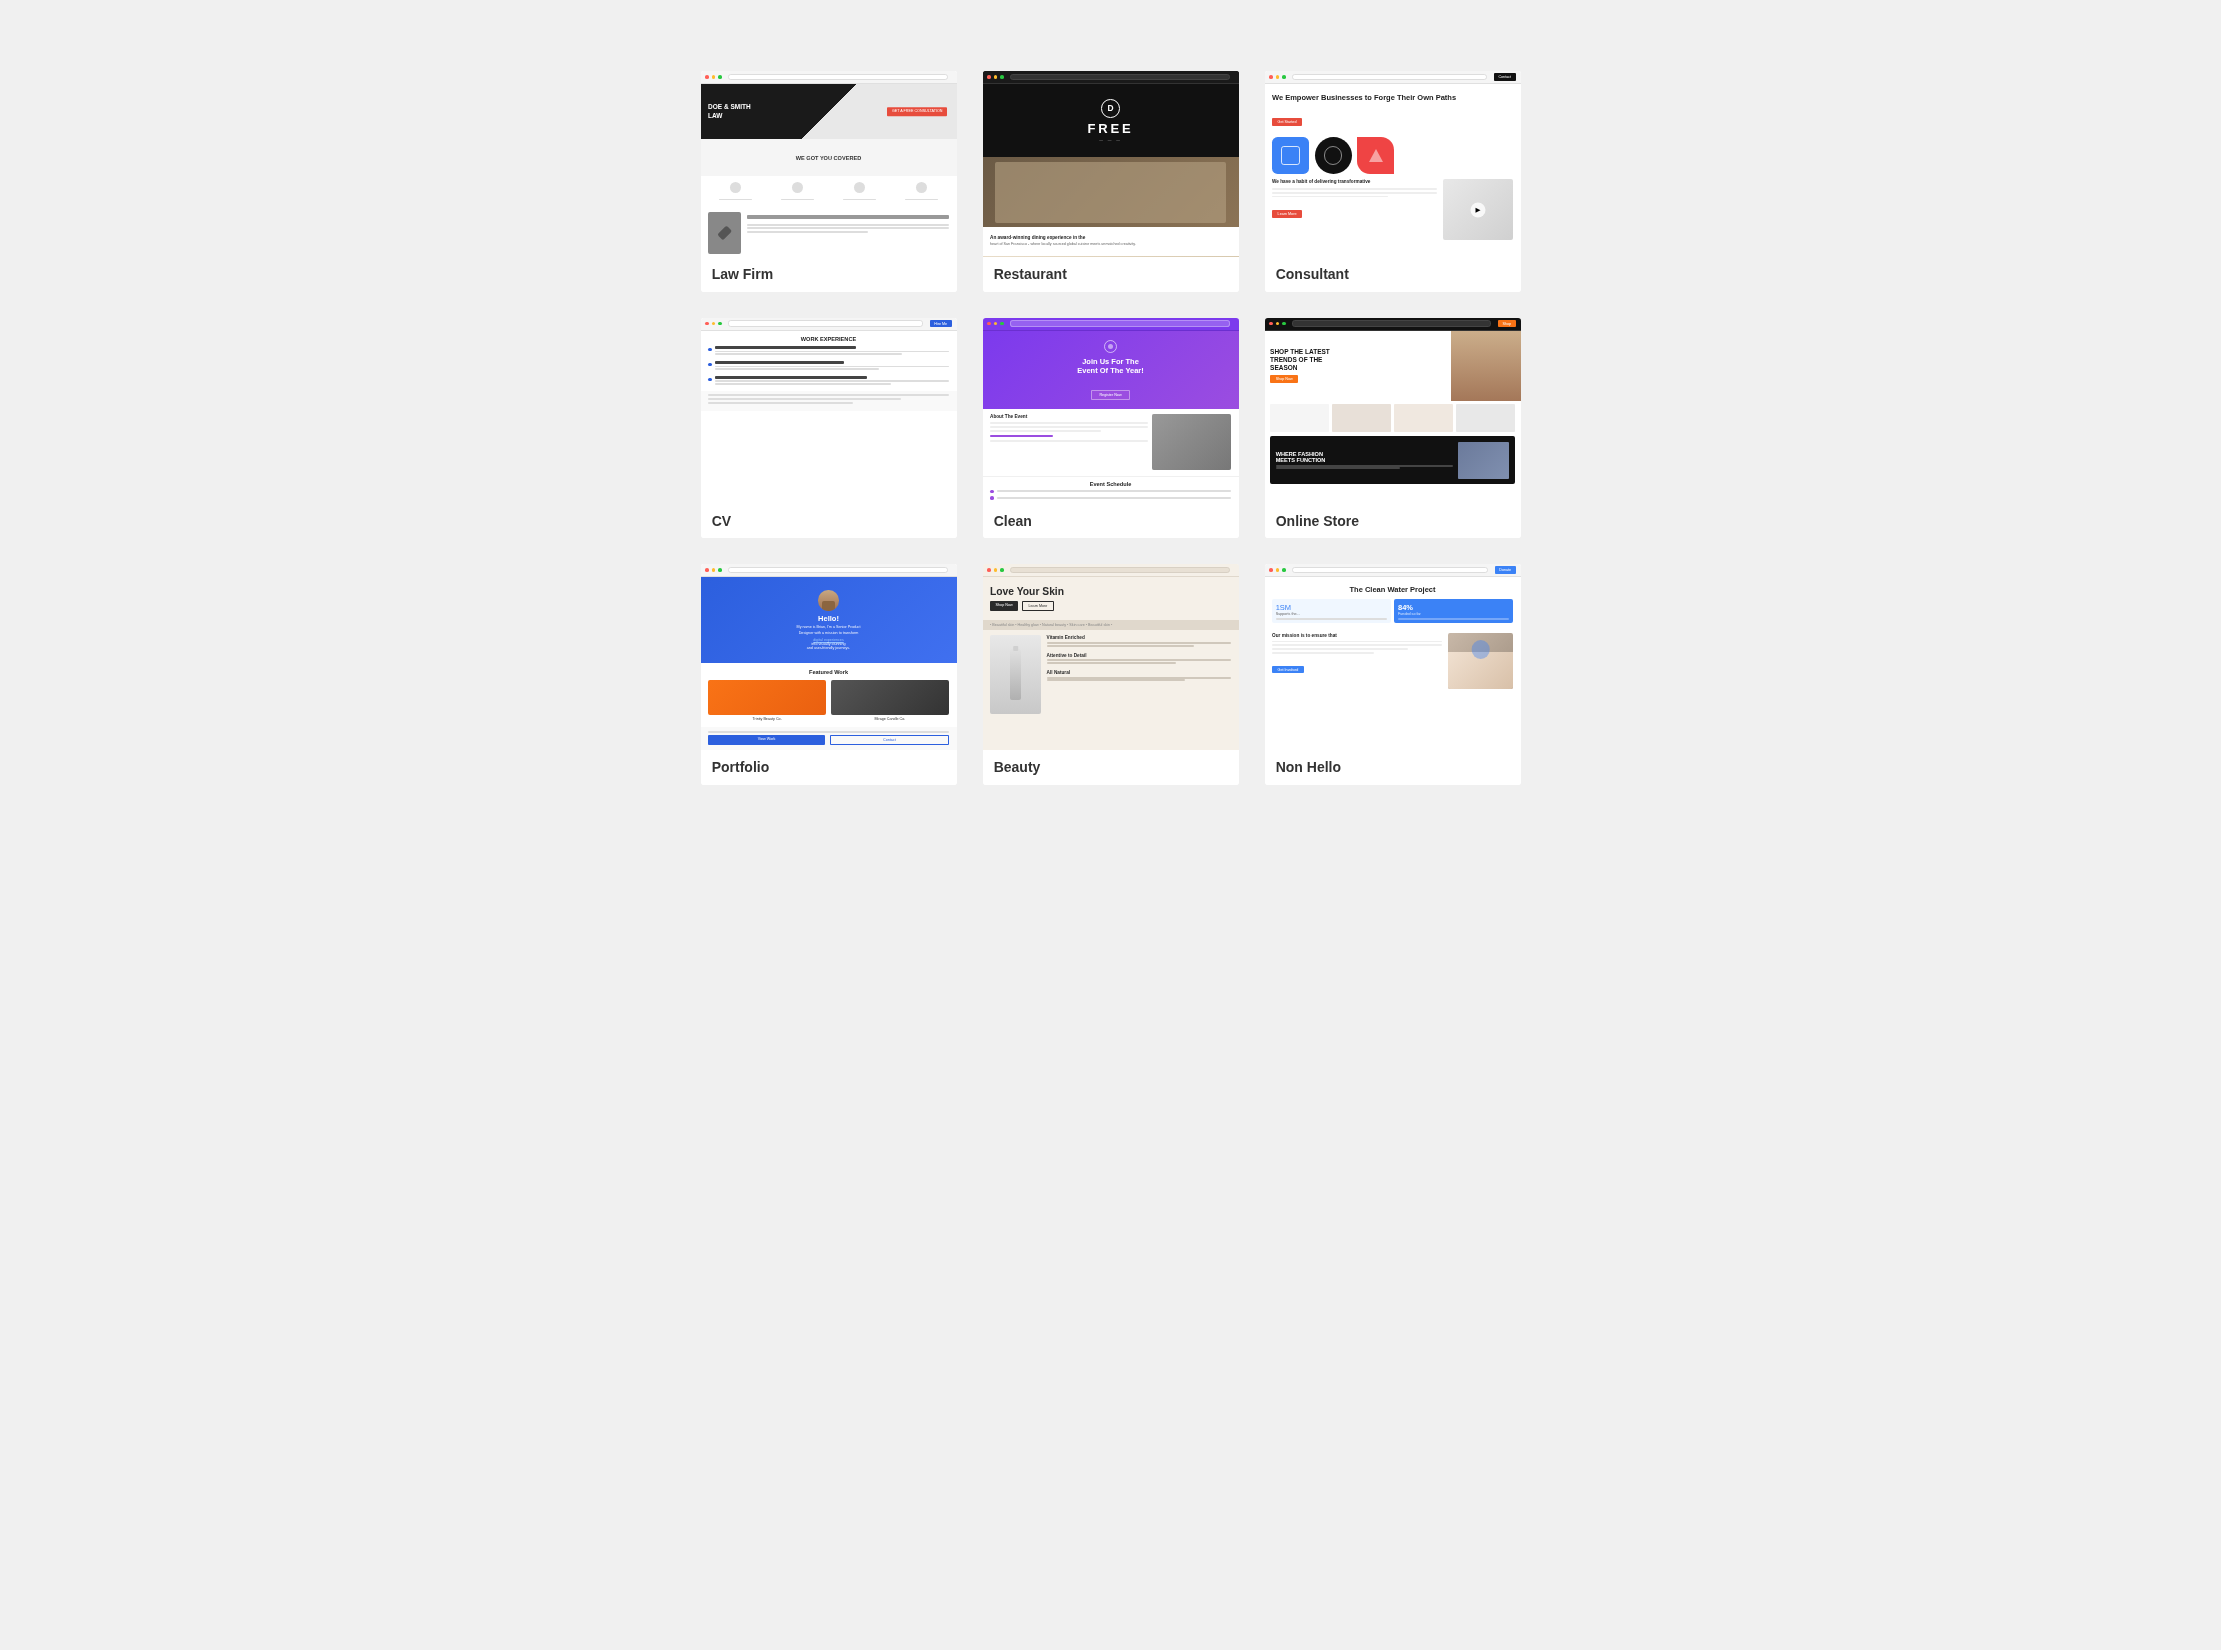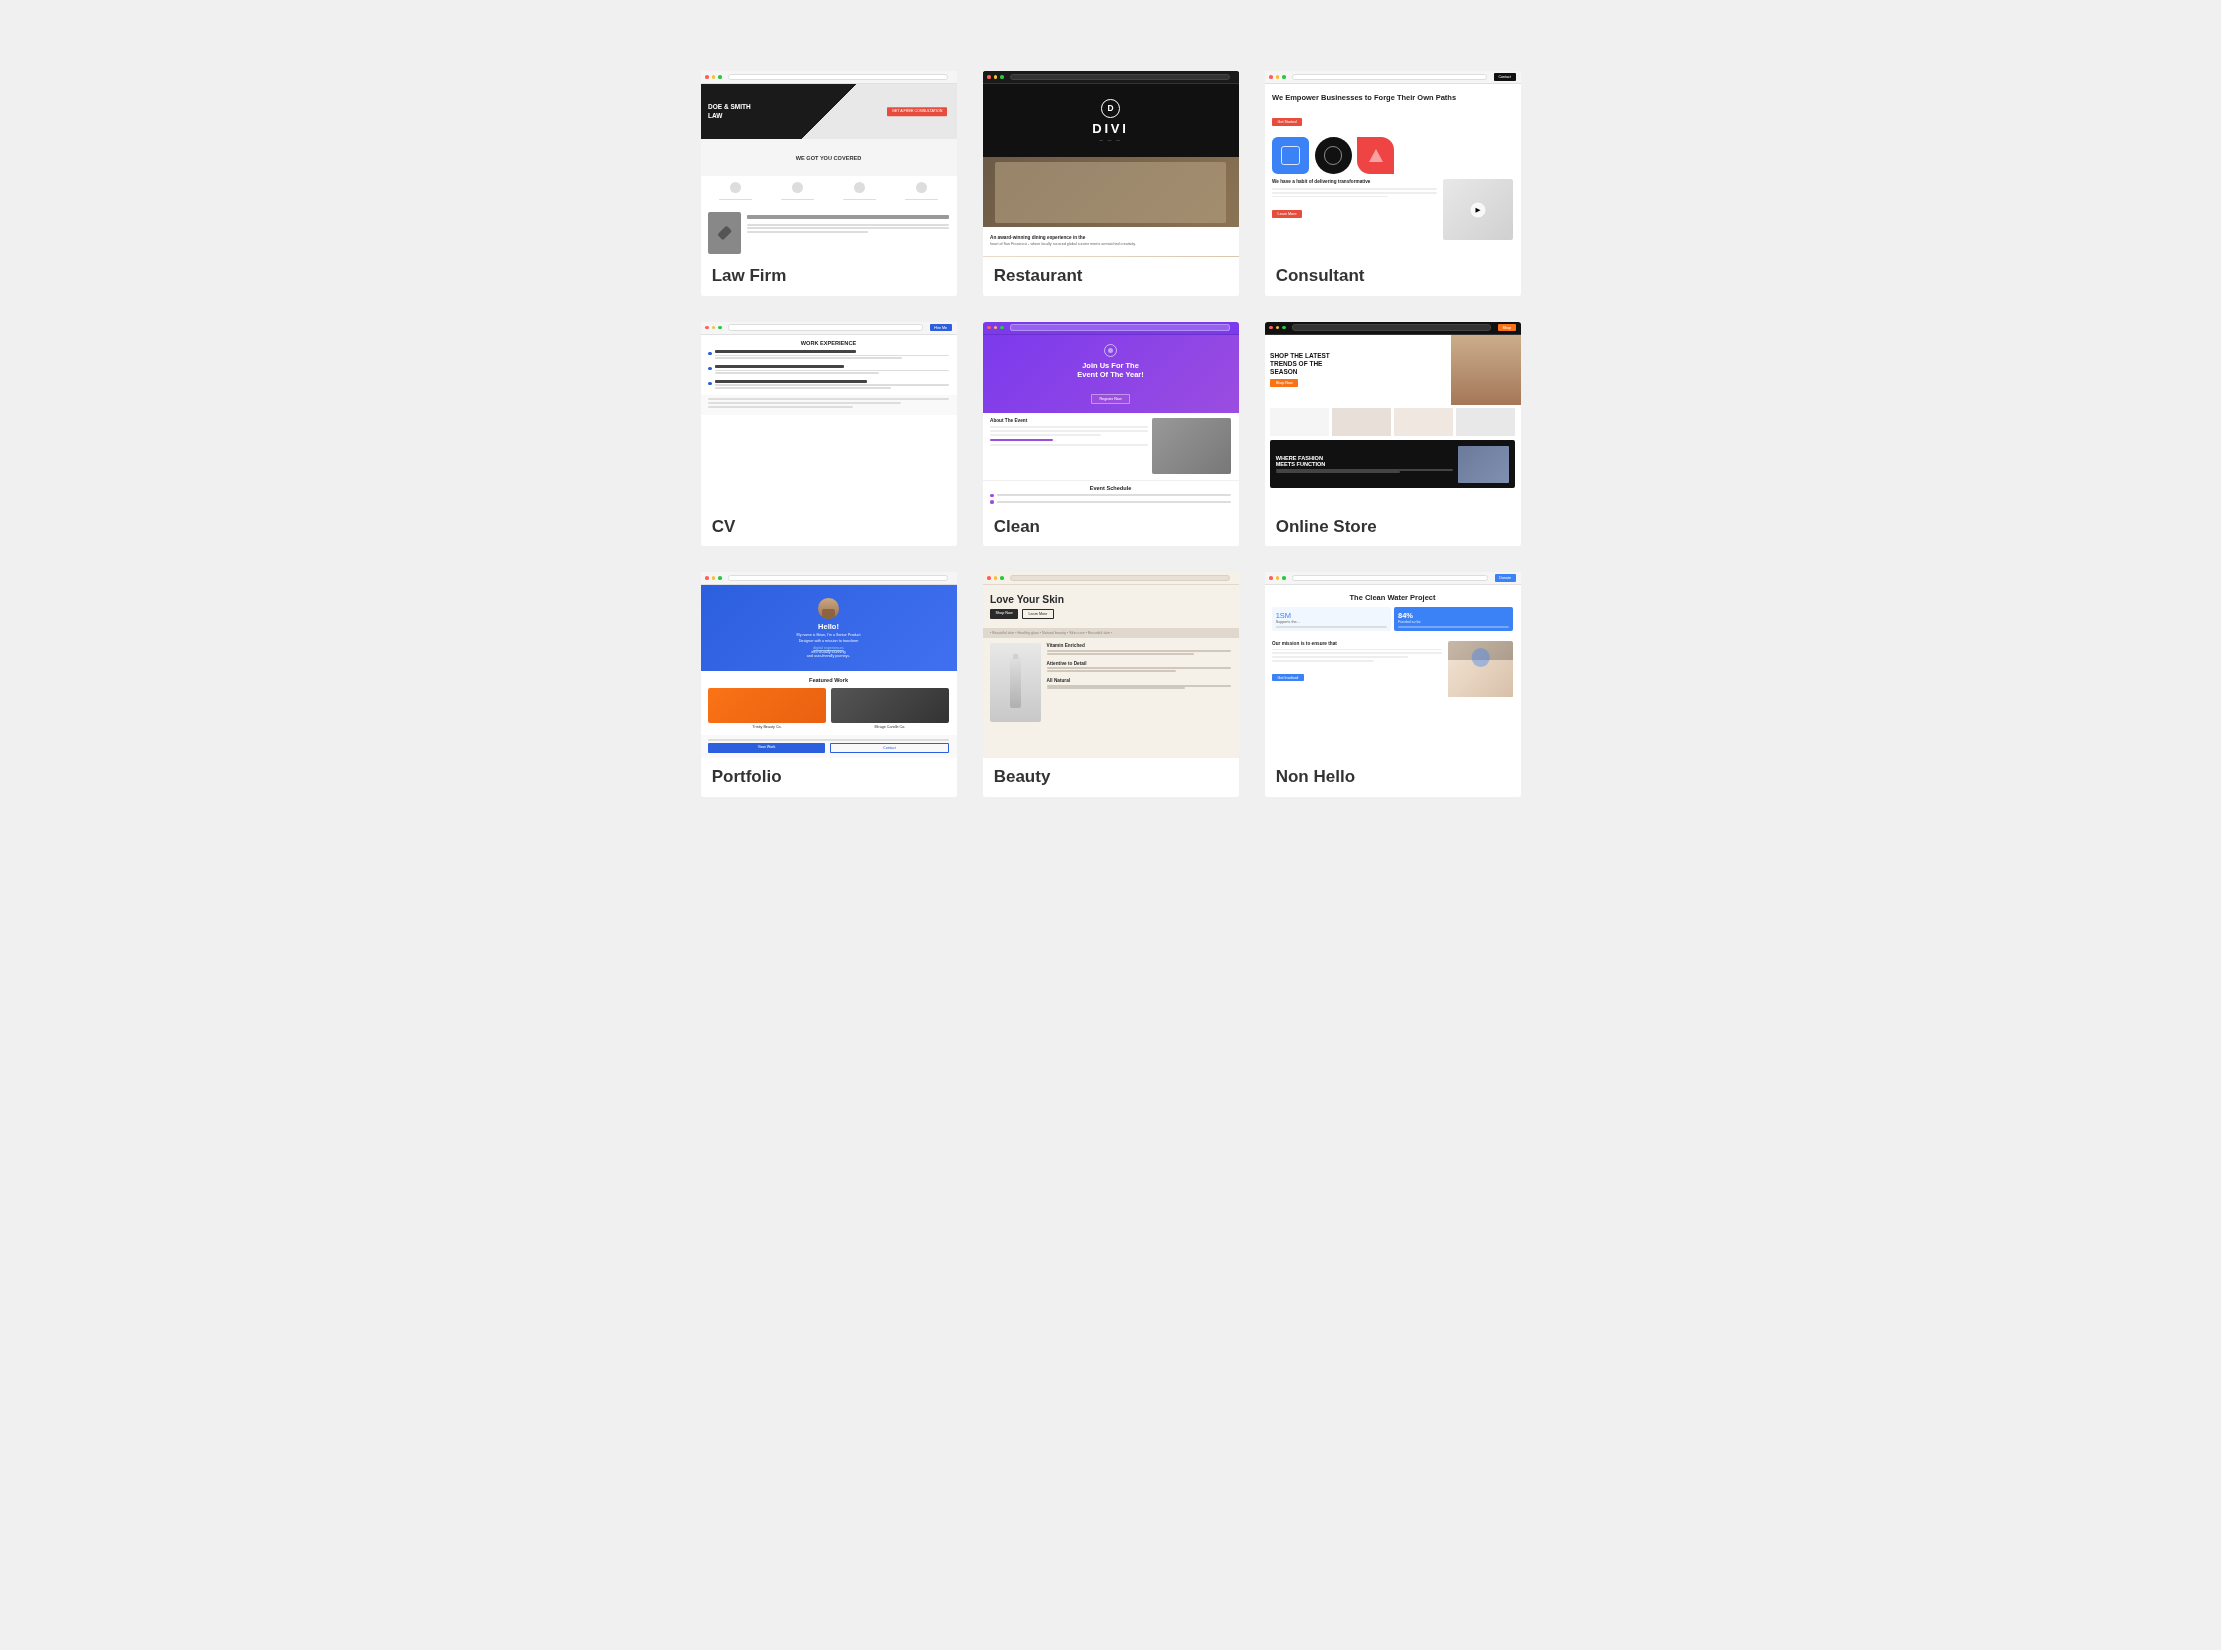--- a/index.html
+++ b/index.html
@@ -41,21 +41,21 @@
       transition: box-shadow 0.2s;
     }
     .card-preview {
       width: 100%;
       height: 186px;
       overflow: hidden;
       position: relative;
     }
     .card-label {
       padding: 9.3px 11.2px;
-      font-size: 17px;
+      font-size: 14px;
       font-weight: 600;
       color: #333;
     }
 
     
     .preview-law {
       background: #fff;
       display: flex;
       flex-direction: column;
     }
@@ -263,21 +263,21 @@
         <div class="browser-bar" style="background:#1a1a1a; border-bottom:0.9px solid #333;">
           <div class="browser-dot red"></div>
           <div class="browser-dot yellow"></div>
           <div class="browser-dot green"></div>
           <div class="browser-url" style="background:#333; border-color:#444;"></div>
         </div>
         <div style="background:#111; padding:15px 7.5px; display:flex; flex-direction:column; align-items:center; position:relative;">
           <div style="width:18.6px;height:18.6px;border-radius:50%;border:1.4px solid #fff;display:flex;align-items:center;justify-content:center;margin-bottom:3.7px;">
             <span style="color:#fff;font-size:8.4px;font-weight:700;">D</span>
           </div>
-          <div style="color:#fff;font-size:13px;font-weight:700;letter-spacing:2.8px;margin-bottom:1.9px;">DIVI</div>
+          <div style="color:#fff;font-size:13px;font-weight:700;letter-spacing:2.8px;margin-bottom:1.9px;">FREE</div>
           <div style="color:rgba(255,255,255,0.6);font-size:3.7px;letter-spacing:1.9px;">— — —</div>
         </div>
         <div style="height:70px;background:linear-gradient(135deg,#6b5a45,#8b7355);overflow:hidden;display:flex;align-items:center;justify-content:center;">
           <div style="width:90%;height:61px;background:rgba(180,160,130,0.6);border-radius:1.9px;"></div>
         </div>
         <div style="background:#fff;padding:7.5px;flex:1;">
           <div style="font-size:4.7px;font-weight:700;color:#222;margin-bottom:2.8px;">An award-winning dining experience in the</div>
           <div style="font-size:3.7px;color:#666;line-height:1.5;">heart of San Francisco - where locally sourced global cuisine meets unmatched creativity.</div>
         </div>
         <div style="height:47px;background:linear-gradient(135deg,#e8dcc8,#d4c5a9);"></div>

